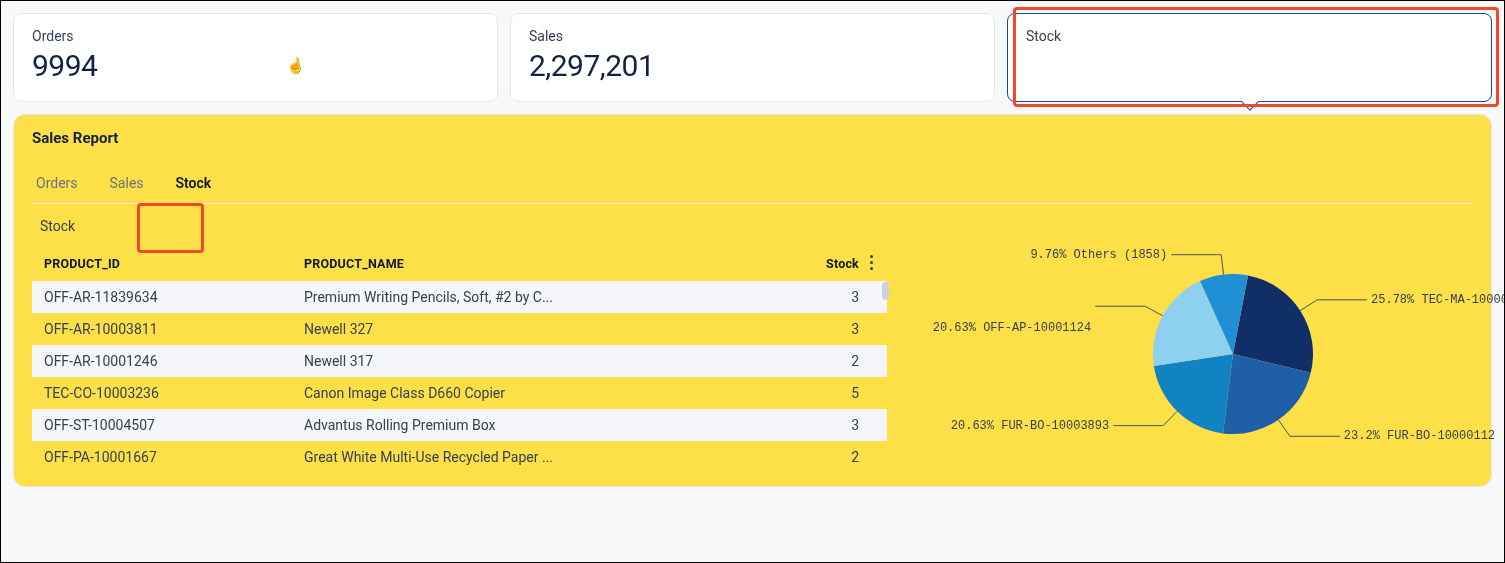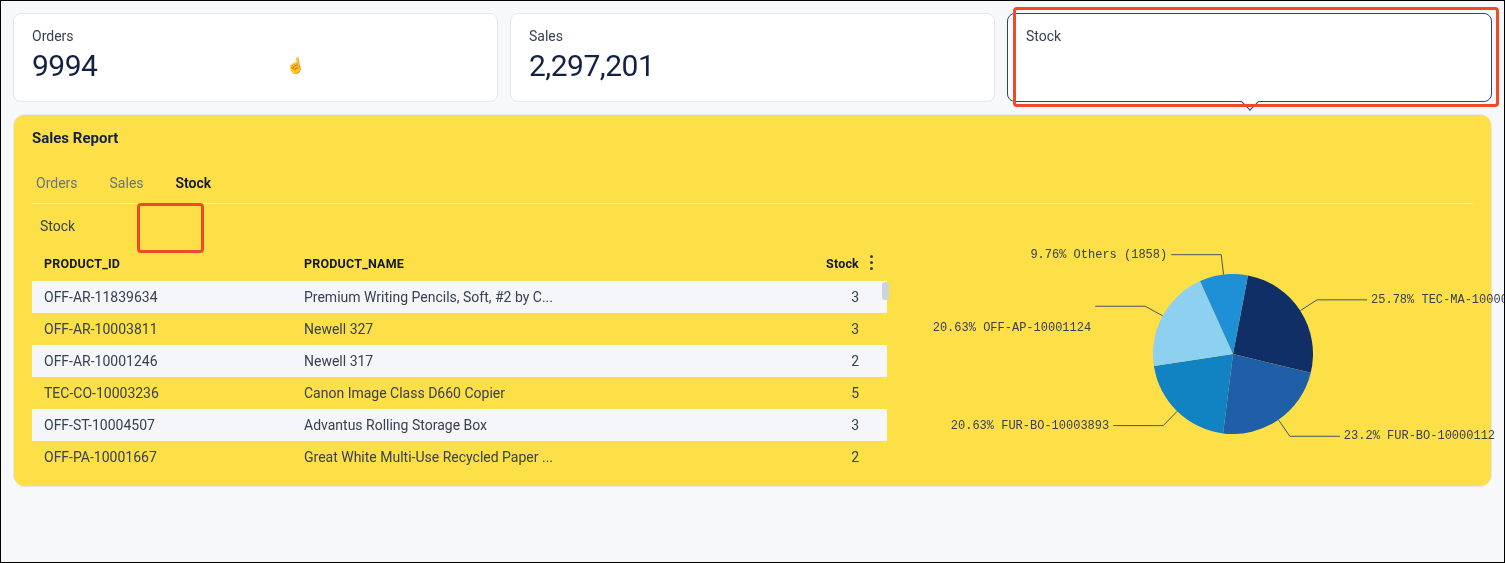--- a/index.html
+++ b/index.html
@@ -253,21 +253,21 @@
               <td>Newell 317</td>
               <td class="col-stock">2</td>
             </tr>
             <tr>
               <td>TEC-CO-10003236</td>
               <td>Canon Image Class D660 Copier</td>
               <td class="col-stock">5</td>
             </tr>
             <tr>
               <td>OFF-ST-10004507</td>
-              <td>Advantus Rolling Storage Box</td>
+              <td>Advantus Rolling Premium Box</td>
               <td class="col-stock">3</td>
             </tr>
             <tr>
               <td>OFF-PA-10001667</td>
               <td>Great White Multi-Use Recycled Paper ...</td>
               <td class="col-stock">2</td>
             </tr>
           </tbody>
       </table>
     </div>

